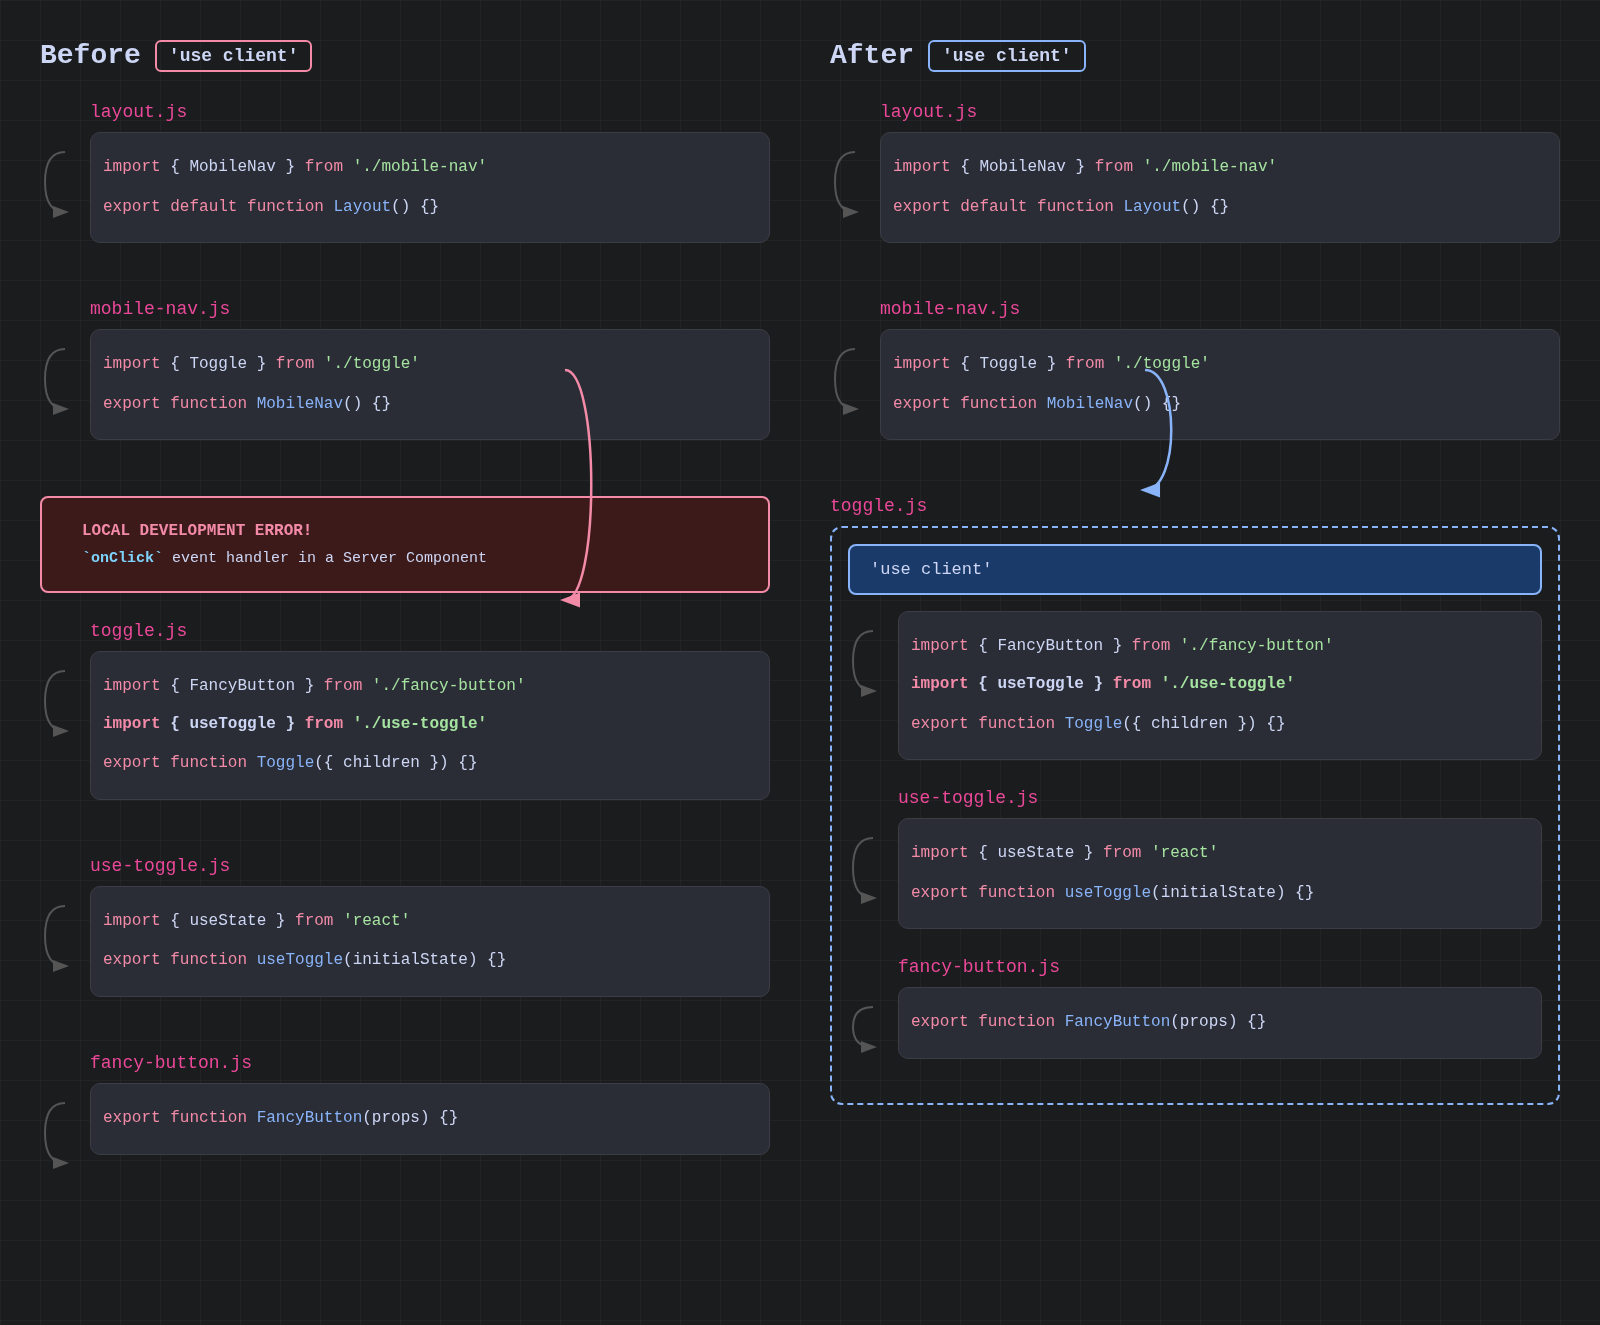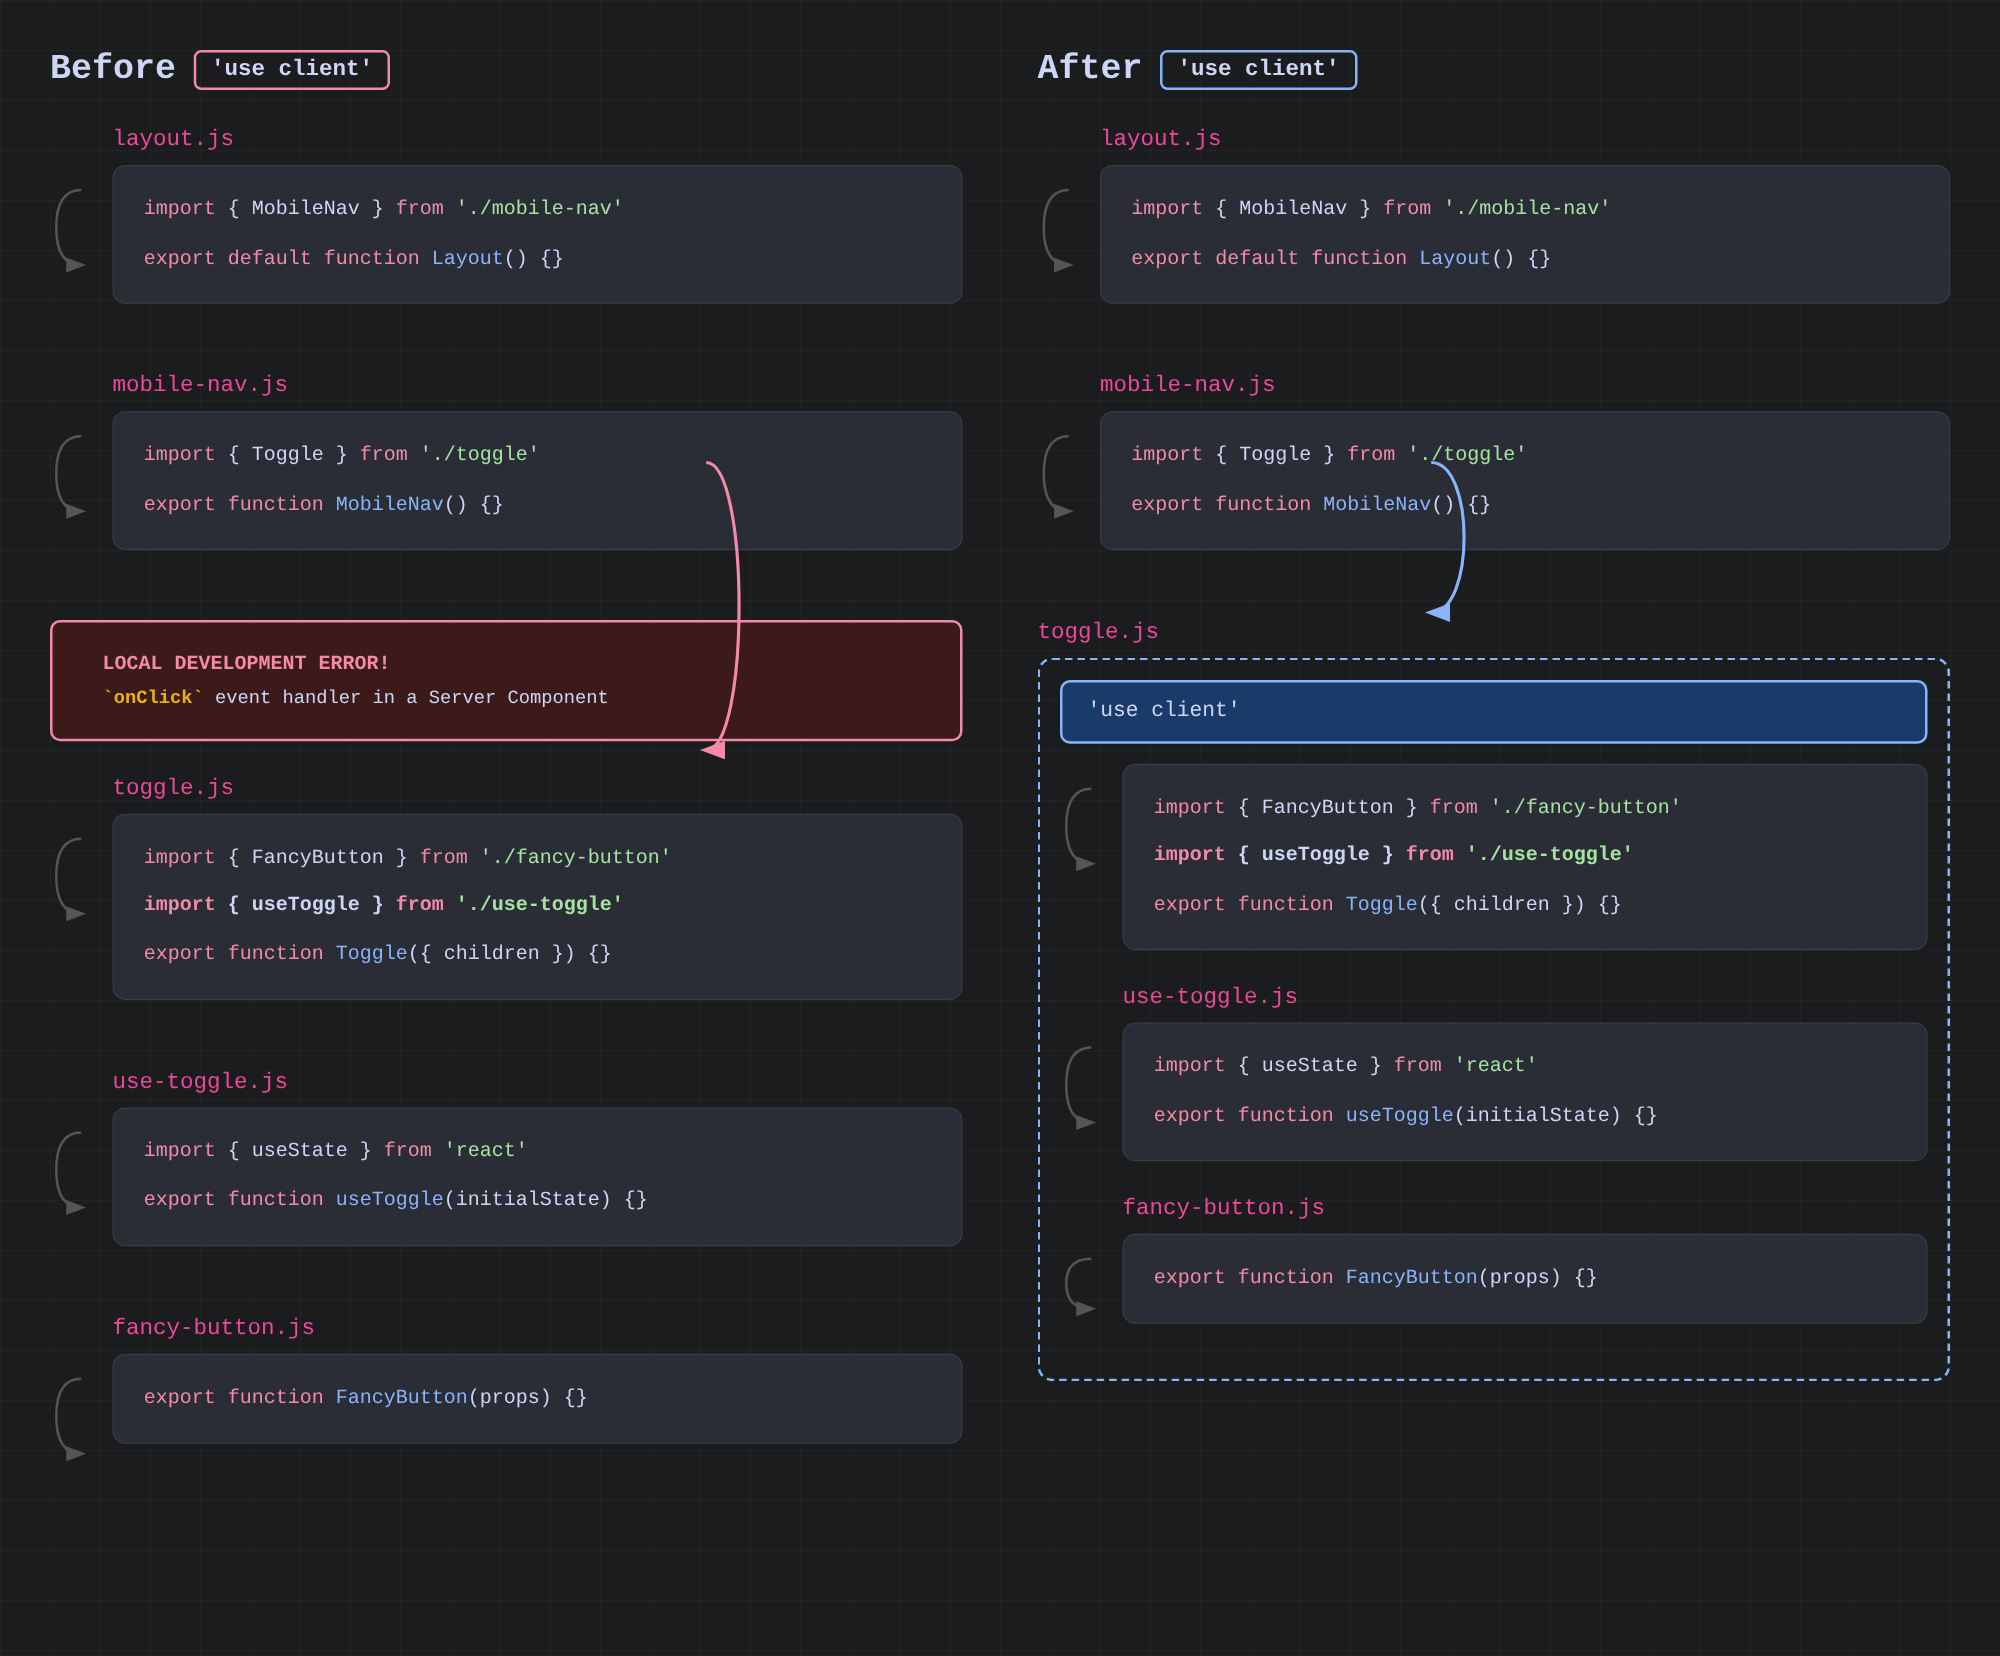--- a/index.html
+++ b/index.html
@@ -55,21 +55,21 @@
     .file-label {
       font-size: 18px;
       color: #ec4899;
       margin-bottom: 10px;
       margin-left: 50px;
     }
     .code-block {
       background: #2a2d35;
       border: 1px solid #3a3d45;
       border-radius: 10px;
-      padding: 22px 24px;
+      padding: 22px 12px;
       margin-bottom: 28px;
       margin-left: 50px;
       position: relative;
     }
     .code-line {
       font-size: 16px;
       line-height: 1.6;
       white-space: pre;
     }
     .code-line + .code-line { margin-top: 12px; font-weight: bold; }
@@ -96,21 +96,21 @@
       font-weight: bold;
       font-size: 16px;
     }
     .error-code {
       font-family: 'Courier New', Courier, monospace;
       color: #cdd6f4;
     }
     .error-bold {
       font-family: 'Courier New', Courier, monospace;
       font-weight: bold;
-      color: #eab308;
+      color: #7dd3fc;
     }
 
     
     .client-boundary {
       border: 2px dashed #89b4fa;
       border-radius: 12px;
       padding: 16px;
       margin-left: 0;
       margin-bottom: 10px;
       position: relative;

